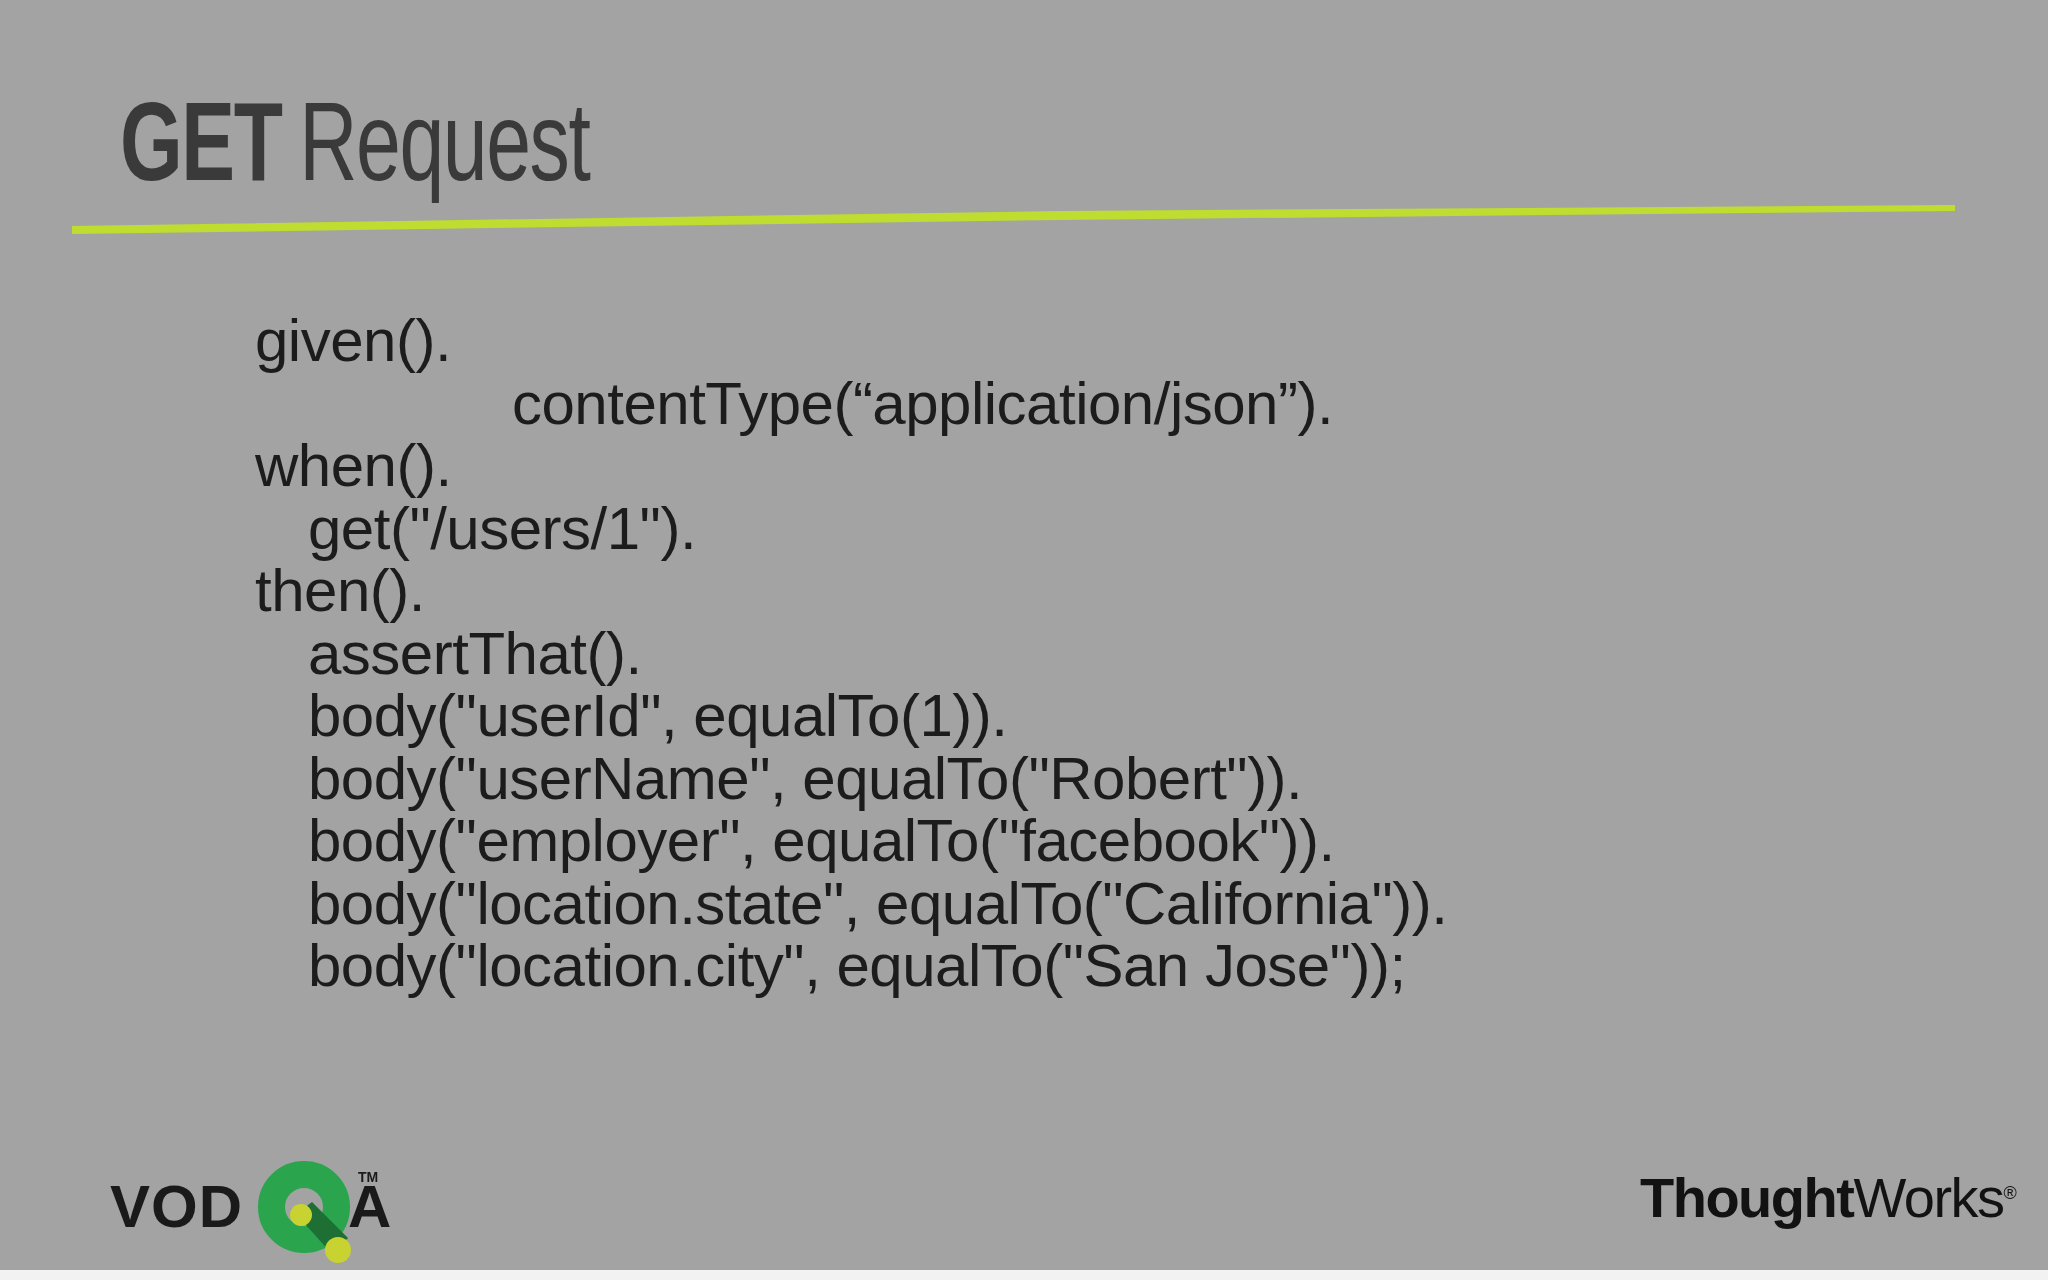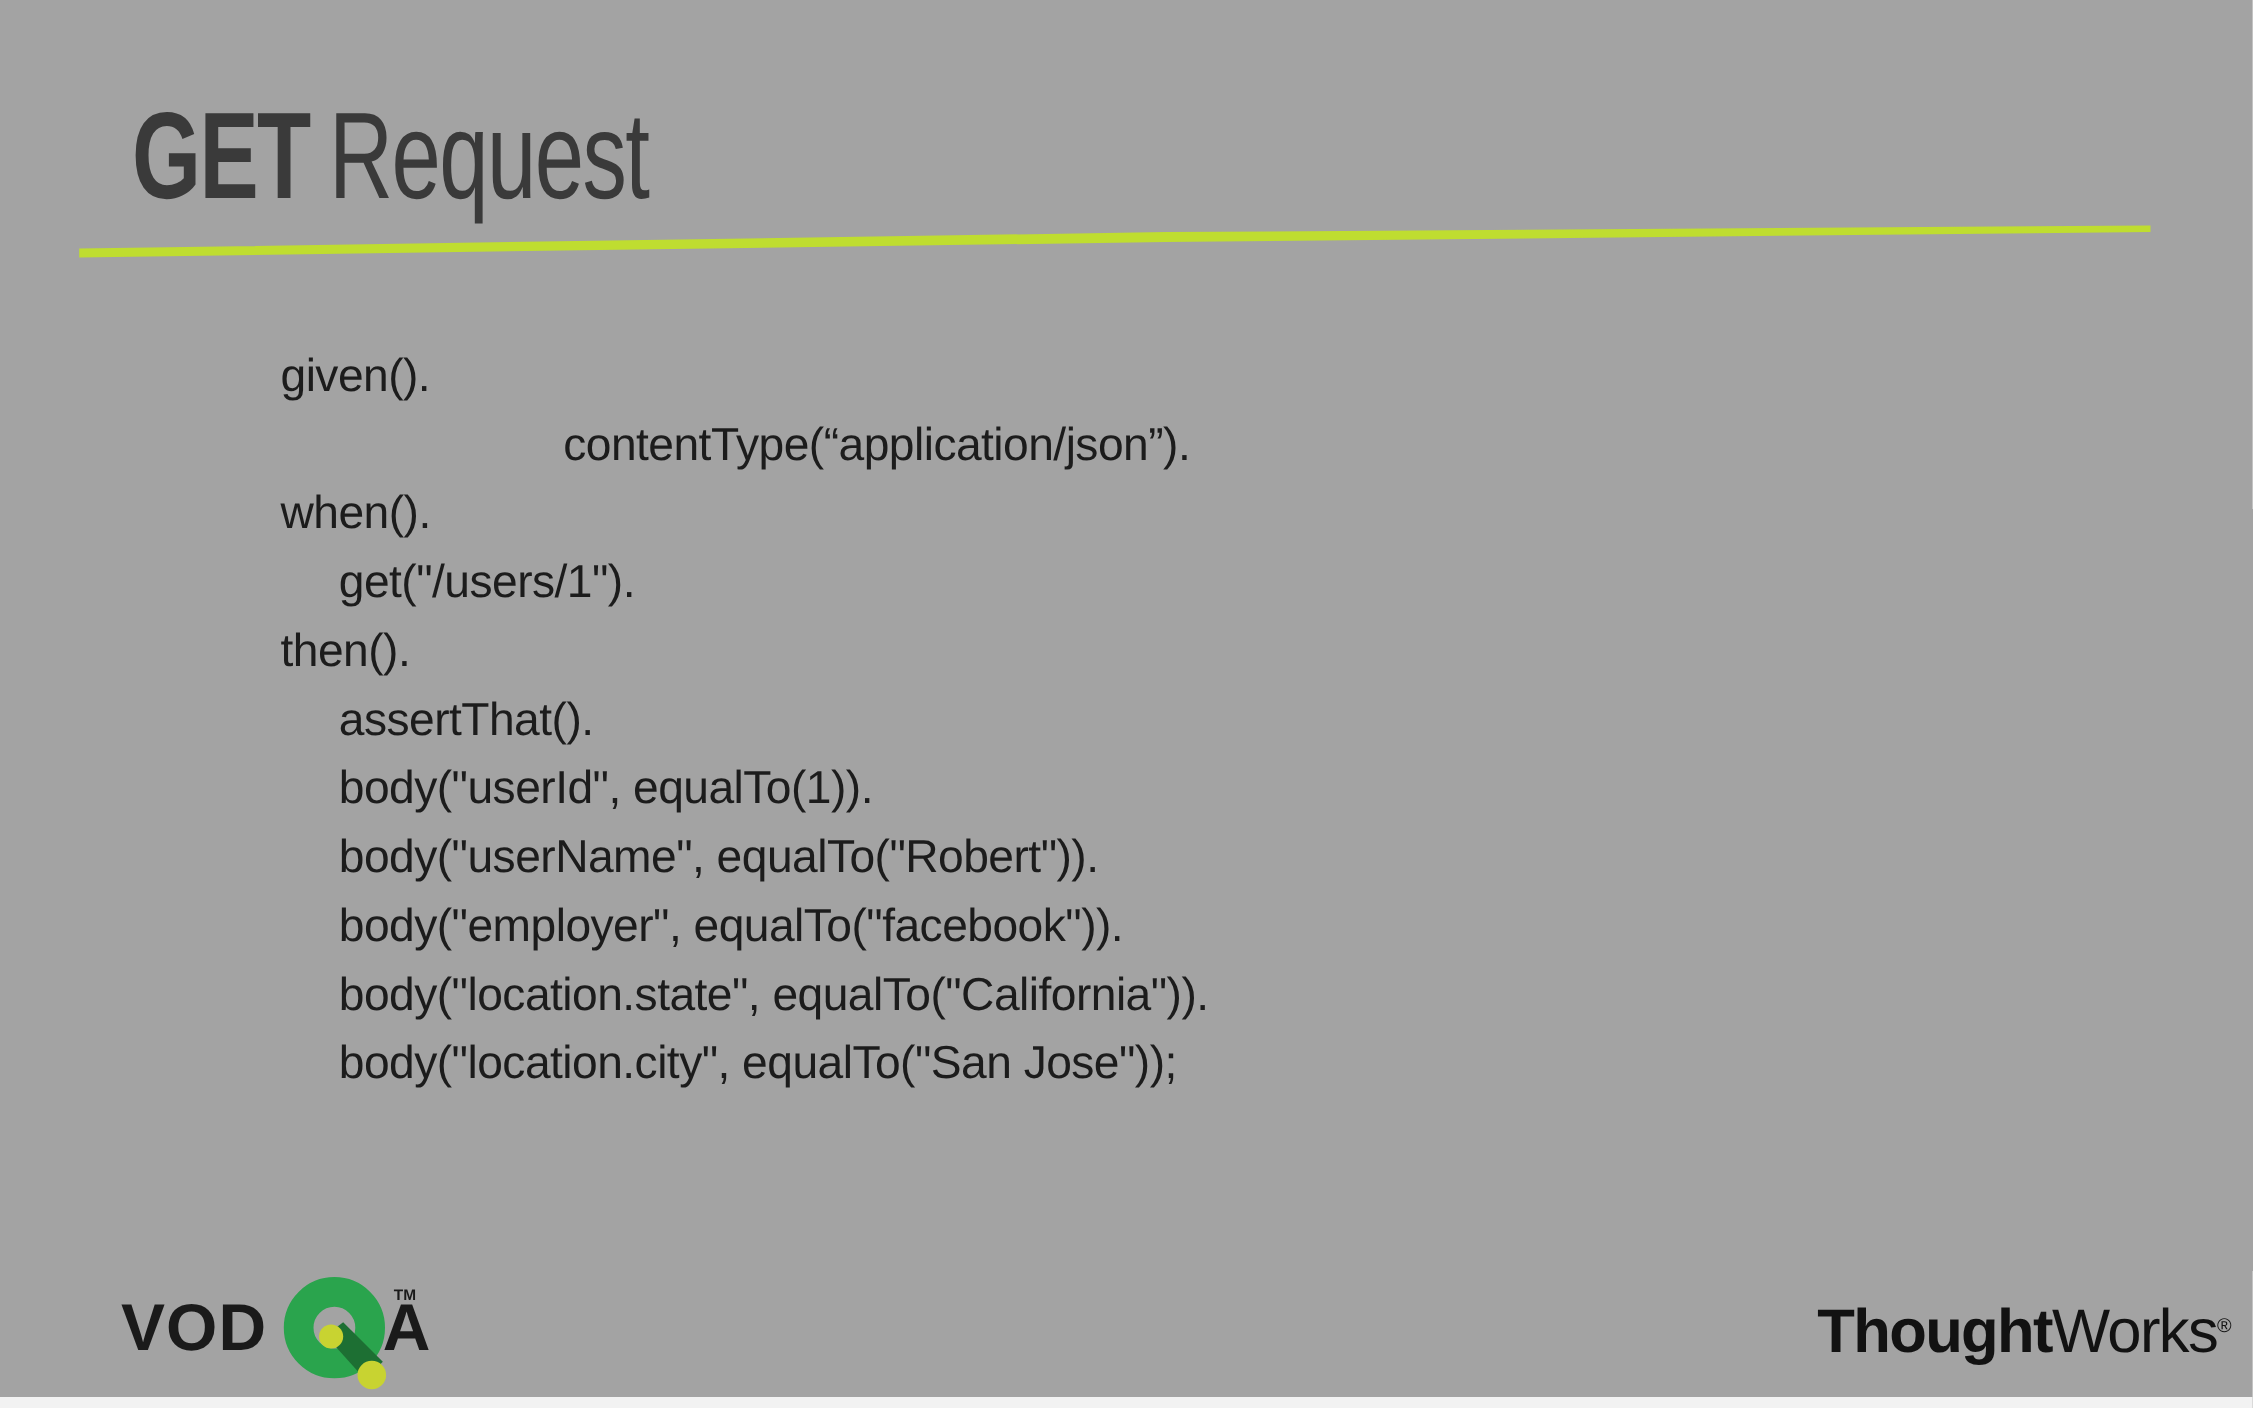--- a/index.html
+++ b/index.html
@@ -41,41 +41,41 @@
     width: 2048px; height: 1280px;
     pointer-events: none;
   }
 
   
   .code-block {
     position: absolute;
     left: 255px;
     top: 310px;
     font-family: "Liberation Sans", sans-serif;
-    font-size: 42px;
+    font-size: 60px;
     line-height: 62.5px;
     color: #1c1c1c;
     letter-spacing: -0.5px;
     white-space: pre;
   }
   .code-line { min-height: 62.5px; }
 
   
   .vodqa-logo {
     position: absolute;
     left: 108px;
     top: 1156px;
     width: 300px;
     height: 115px;
   }
   .tw-logo {
     position: absolute;
     left: 1636px;
     top: 1166px;
-    margin: 16px;
+    margin: 4px;
     font-size: 56px;
     line-height: 1.0;
     color: #121212;
     letter-spacing: -1.5px;
     white-space: nowrap;
   }
   .tw-logo .tw-bold { font-weight: bold; }
   .tw-logo .tw-reg  { font-weight: normal; }
   .tw-logo sup {
     font-size: 18px;

